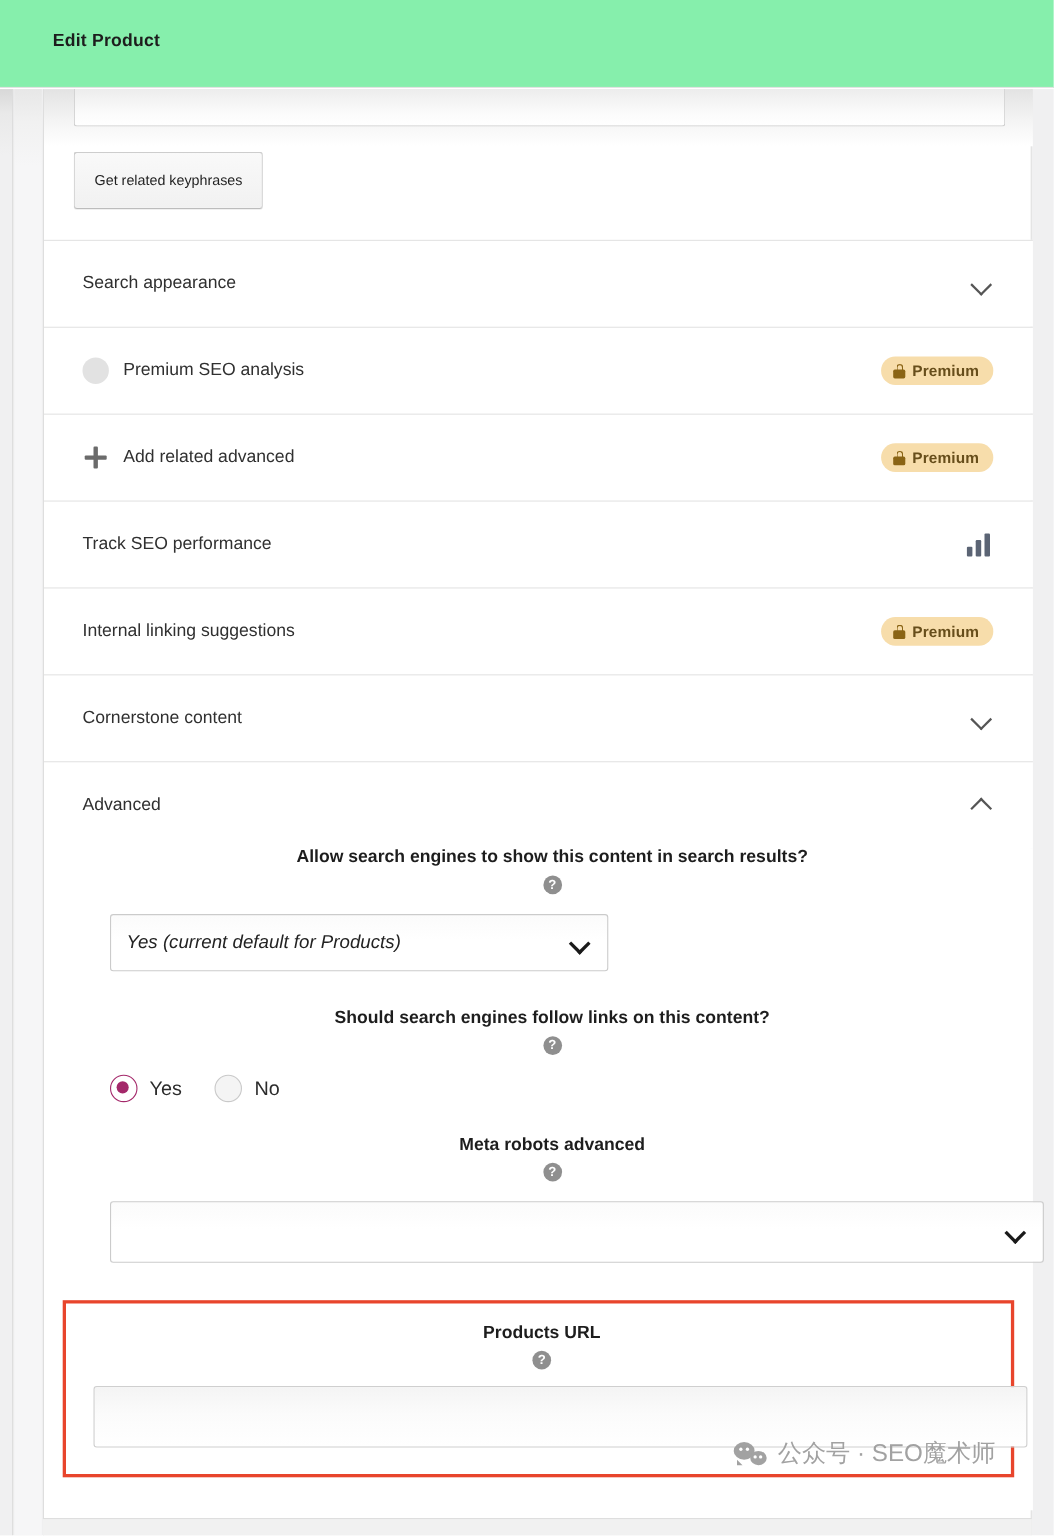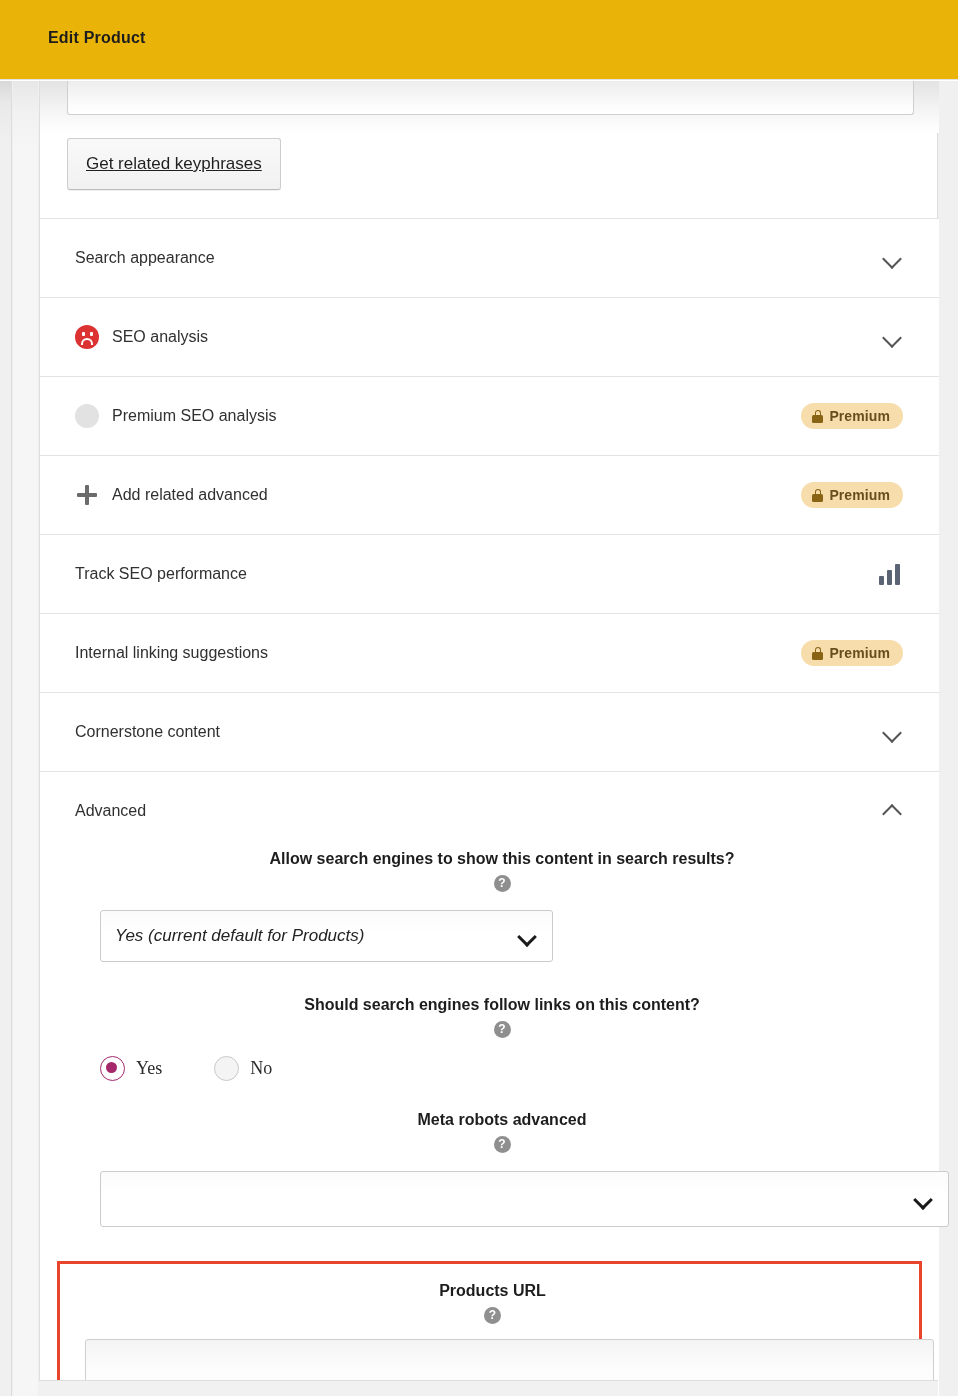--- a/index.html
+++ b/index.html
@@ -12,21 +12,21 @@
     overflow: hidden;
     position: relative;
   }
 
   
   .window-header {
     position: absolute;
     top: 0; left: 0;
     width: 958px;
     height: 80px;
-    background: #eab308;
+    background: #86efac;
     border-bottom: 1px solid #e2e2e2;
   }
   .window-title {
     position: absolute;
     left: 48px;
     top: 29px;
     font-size: 16px;
     font-weight: bold;
     color: #1d1d1d;
     letter-spacing: .2px;
@@ -91,30 +91,29 @@
     border-radius: 0 0 3px 3px;
     background: linear-gradient(to bottom, #eaeaea 0%, #fbfbfb 70%, #ffffff 100%);
   }
 
   .btn-related {
     position: absolute;
     left: 27px; top: 57px;
     padding: 0 18px;
     height: 52px;
     line-height: 50px;
-    font-size: 17px;
+    font-size: 13px;
     color: #1f1f1f;
     background: linear-gradient(to bottom, #f9f9f9, #f1f1f1);
     border: 1px solid #cdcdcd;
     border-bottom-color: #bcbcbc;
     border-radius: 3px;
     box-shadow: 0 1px 0 rgba(0,0,0,.06);
     cursor: pointer;
     white-space: nowrap;
-    text-decoration: underline;
   }
 
   
   .rows {
     position: absolute;
     left: 0; top: 137px;
     width: 899px;
   }
   .row {
     position: relative;
@@ -319,23 +318,22 @@
     position: absolute;
     left: 1px; top: 1px;
     width: 11px; height: 11px;
     border-right: 3px solid #1a1a1a;
     border-bottom: 3px solid #1a1a1a;
     transform: rotate(45deg);
   }
 
   .radio-group {
     display: flex;
-    gap: 52px;
+    gap: 30px;
     margin: 0 0 30px 25px;
-    font-family: Liberation Serif, serif;
   }
   .radio-item {
     display: flex;
     align-items: center;
     gap: 11px;
     cursor: pointer;
   }
   .radio-dot {
     width: 25px; height: 25px;
     border-radius: 50%;
@@ -454,33 +452,20 @@
 
       <div class="row">
         <div class="row-left">
           <span class="row-label">Search appearance</span>
         </div>
         <div class="row-right">
           <span class="chev"></span>
         </div>
       </div>
 
-      <div class="row">
-        <div class="row-left">
-          <span class="bullet red">
-            <span class="eye l"></span>
-              <span class="eye r"></span>
-              <span class="frown"></span>
-          </span>
-          <span class="row-label">SEO analysis</span>
-        </div>
-        <div class="row-right">
-          <span class="chev"></span>
-        </div>
-      </div>
 
       <div class="row">
         <div class="row-left">
           <span class="bullet grey"></span>
           <span class="row-label">Premium SEO analysis</span>
         </div>
         <div class="row-right">
           <span class="pill-premium">
             <span class="lock-glyph">
               <span class="shackle"></span>

